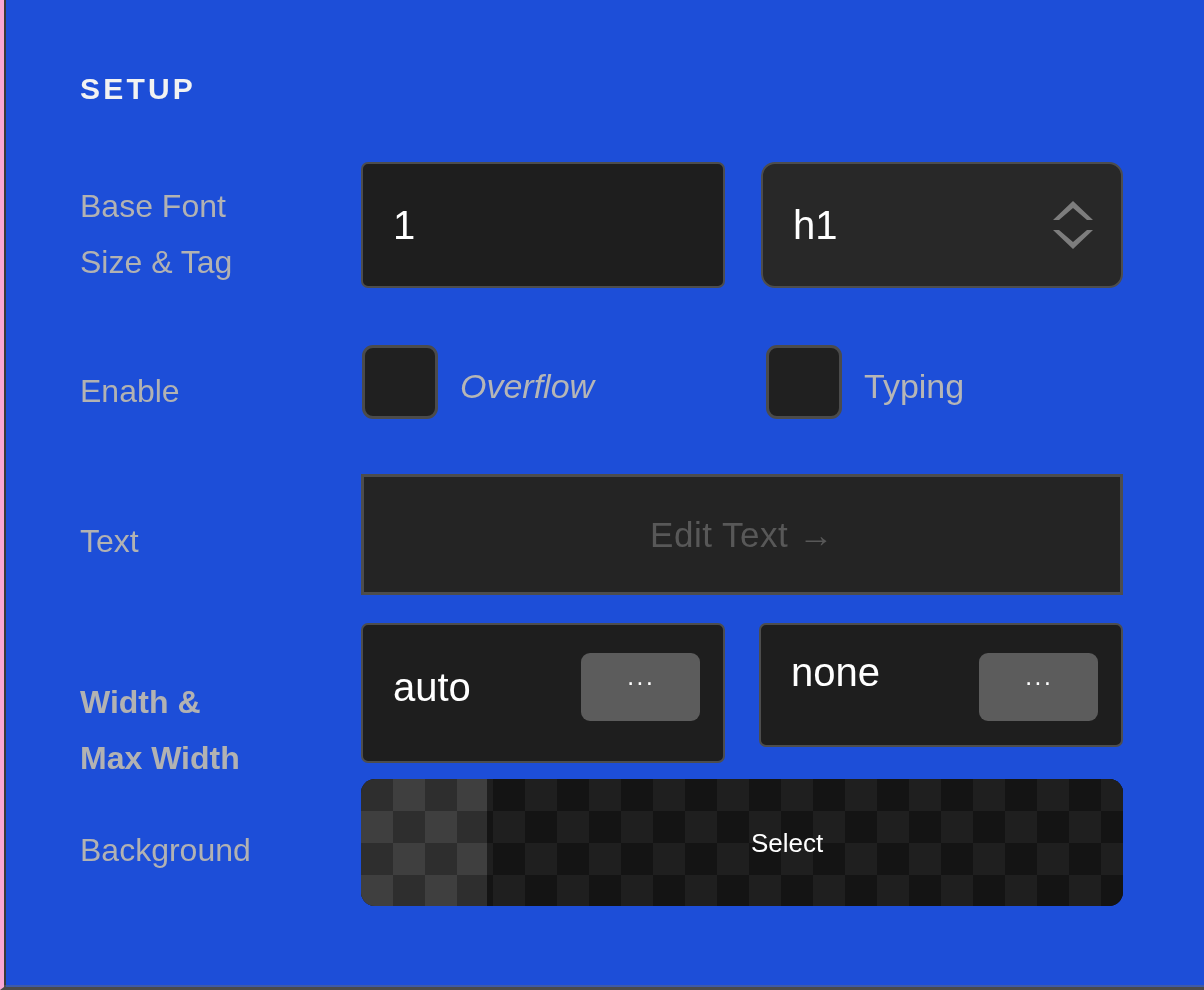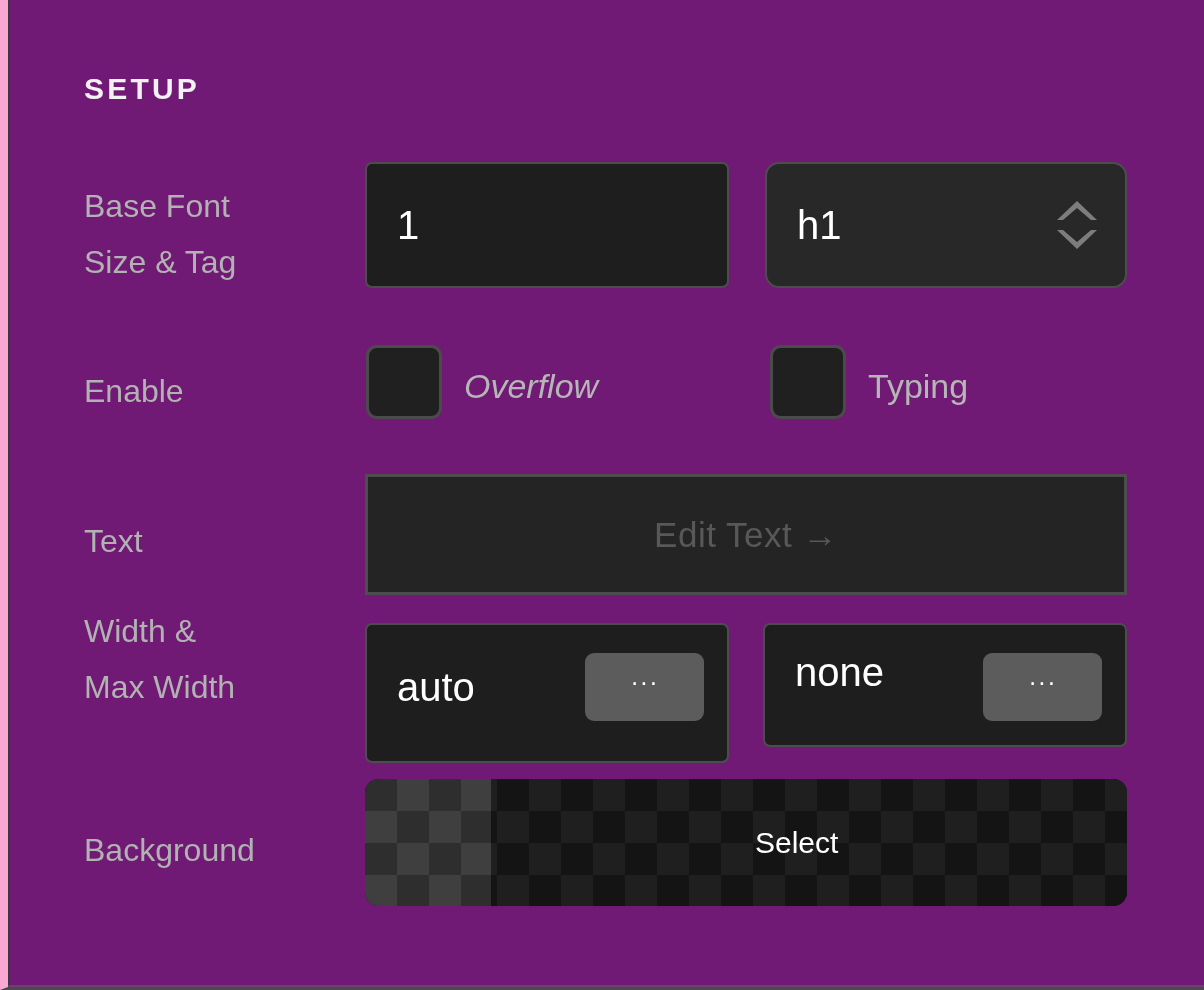--- a/index.html
+++ b/index.html
@@ -12,22 +12,22 @@
     font-family: "Liberation Sans", "DejaVu Sans", sans-serif;
     overflow: hidden;
   }
 
   
   #panel-root {
     position: absolute;
     left: 0; top: 0;
     width: 1204px;
     height: 990px;
-    background: #701a75;
-    border-left: 8px solid #f9a8d4;
+    background: #1d4ed8;
+    border-left: 4px solid #f9a8d4;
     border-bottom: 3px solid #4a4a4a;
     overflow: hidden;
   }
   #panel-root::before {
     content: "";
     position: absolute;
     left: 0; top: 0;
     width: 2px; height: 100%;
     background: #3a3a3a;
   }
@@ -189,21 +189,21 @@
       linear-gradient(45deg, #1f1f1f 25%, transparent 25%, transparent 75%, #1f1f1f 75%),
       linear-gradient(45deg, #1f1f1f 25%, transparent 25%, transparent 75%, #1f1f1f 75%);
     background-size: 64px 64px;
     background-position: 6px 0, 38px 32px;
   }
   .bg-select-label {
     position: absolute;
     left: 390px;
     top: 50%;
     transform: translateY(-50%);
-    font-size: 30px;
+    font-size: 26px;
     color: #ffffff;
     line-height: 1;
     white-space: nowrap;
     z-index: 3;
   }
 </style>
 </head>
 <body>
 
 <div id="panel-root">
@@ -246,21 +246,21 @@
 
     <div class="row-label" style="top:513px;">Text</div>
 
     <div class="edit-text-button" style="left:357px; top:474px; width:762px; height:121px;">
       <span class="edit-text-label">Edit Text →</span>
     </div>
   </div>
 
   <div class="row" style="top:0;">
 
-    <div class="row-label" style="top:603px;">Width &amp;
+    <div class="row-label" style="top:674px;font-weight:bold;">Width &amp;
 Max Width</div>
 
     <div class="value-field" style="left:357px; top:623px; width:364px; height:140px;">
       <span class="value-text" style="top:42px;">auto</span>
       <span class="unit-button ellipsis" style="left:218px; top:28px; width:119px; height:68px;">···</span>
     </div>
 
     <div class="value-field" style="left:755px; top:623px; width:364px; height:124px;">
       <span class="value-text" style="top:27px;">none</span>
       <span class="unit-button ellipsis" style="left:218px; top:28px; width:119px; height:68px;">···</span>

